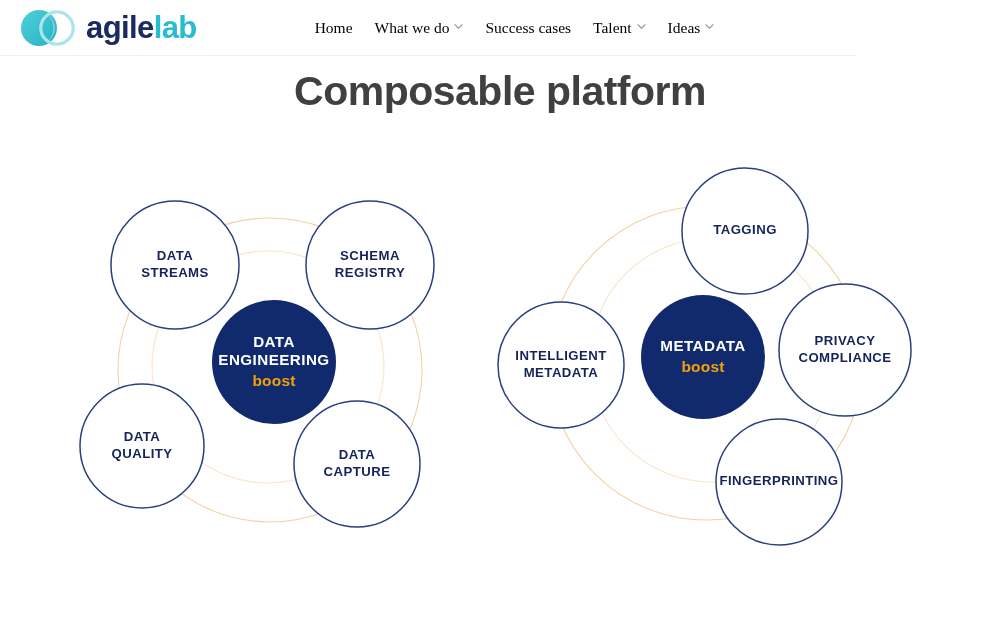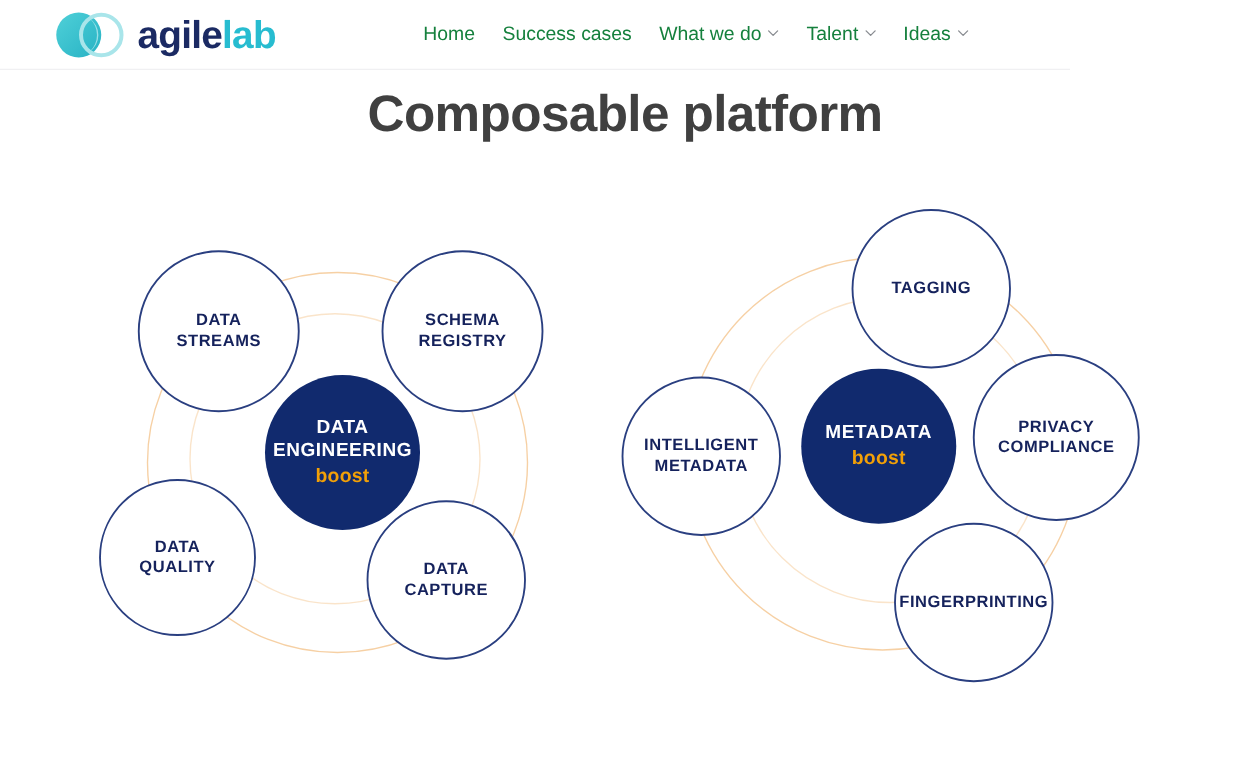--- a/index.html
+++ b/index.html
@@ -20,21 +20,20 @@
   
   .site-header {
     height: 56px;
     width: 856px;
     box-sizing: border-box;
     border-bottom: 1px solid #f0f0f2;
     display: flex;
     align-items: center;
     background: #ffffff;
     position: relative;
-    padding-left: 24px;
   }
 
   .brand {
     display: flex;
     align-items: center;
     margin-left: 14px;
     text-decoration: none;
     cursor: pointer;
   }
   .brand-mark {
@@ -59,25 +58,26 @@
     display: flex;
     align-items: center;
     margin-left: 107px;
     gap: 0px;
   }
   .nav-item {
     display: flex;
     align-items: center;
     gap: 5px;
     font-size: 15.5px;
-    color: #15803d;
+    color: #000000;
     padding: 6px 11px;
     white-space: nowrap;
     cursor: pointer;
     text-decoration: none;
+    font-family: Liberation Serif, serif;
   }
   .chev {
     width: 9px;
     height: 9px;
     display: inline-block;
     flex: none;
     position: relative;
     top: -1px;
   }
   .chev svg { display:block; width:100%; height:100%; }
@@ -177,32 +177,32 @@
     </span>
   </a>
 
   <nav class="main-nav">
 
     <a class="nav-item" href="#">
       <span>Home</span>
     </a>
 
     <a class="nav-item" href="#">
-      <span>Success cases</span>
-    </a>
-
-    <a class="nav-item" href="#">
       <span>What we do</span>
       <span class="chev">
         <svg viewBox="0 0 10 10">
             <path d="M1 3 L5 7 L9 3" fill="none" stroke="#8b8e93" stroke-width="1.2" stroke-linecap="round" stroke-linejoin="round"></path>
           </svg>
       </span>
     </a>
 
+    <a class="nav-item" href="#">
+      <span>Success cases</span>
+    </a>
+
 
     <a class="nav-item" href="#">
       <span>Talent</span>
       <span class="chev">
         <svg viewBox="0 0 10 10">
             <path d="M1 3 L5 7 L9 3" fill="none" stroke="#8b8e93" stroke-width="1.2" stroke-linecap="round" stroke-linejoin="round"></path>
           </svg>
       </span>
     </a>
 

